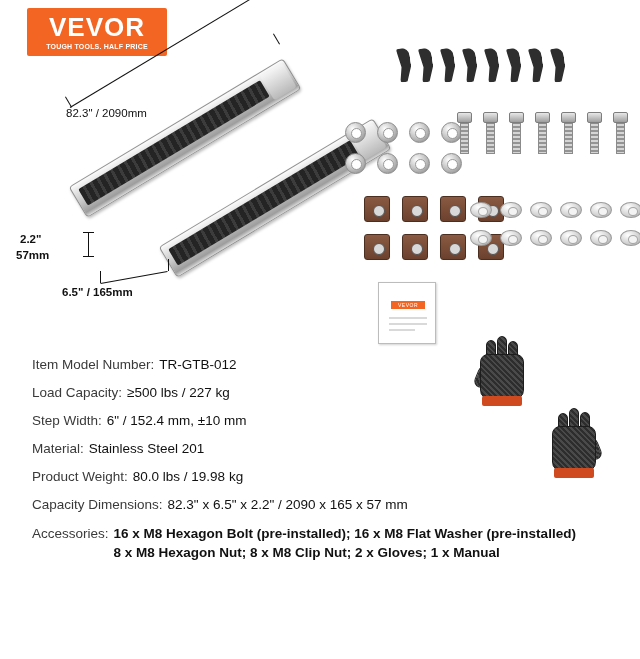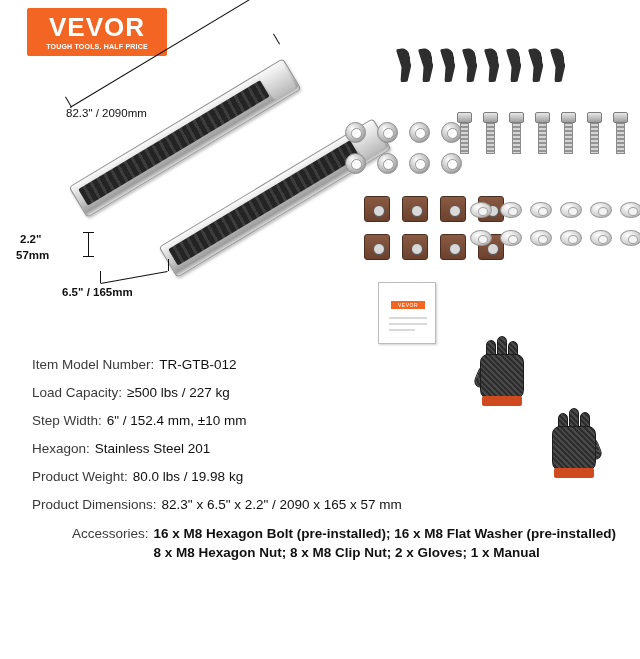--- a/index.html
+++ b/index.html
@@ -190,21 +190,21 @@
     color: #262626;
   }
   .spec-row {
     display: flex;
     align-items: baseline;
     margin-bottom: 11px;
     line-height: 17px;
   }
   .spec-label { color: #3a3a3a; white-space: nowrap; text-align: right; }
   .spec-value { font-weight: normal; color: #111; margin-left: 5px; }
-  .acc-row { display: flex; align-items: baseline; margin-top: 2px; margin-left: 40px; }
+  .acc-row { display: flex; align-items: baseline; margin-top: 2px; }
   .acc-lines { font-weight: bold; color:#111; line-height: 19px; margin-left: 5px;}
   .acc-lines div { white-space: nowrap; }
 </style>
 </head>
 <body>
 
 <div class="hero">
 
   <div class="logo">
     <div class="logo-word">VEVOR</div>
@@ -368,31 +368,31 @@
     <span class="spec-label">Load Capacity:</span>
     <span class="spec-value">≥500 lbs / 227 kg</span>
   </div>
 
   <div class="spec-row">
     <span class="spec-label">Step Width:</span>
     <span class="spec-value">6" / 152.4 mm, ±10 mm</span>
   </div>
 
   <div class="spec-row">
-    <span class="spec-label">Hexagon:</span>
+    <span class="spec-label">Material:</span>
     <span class="spec-value">Stainless Steel 201</span>
   </div>
 
   <div class="spec-row">
     <span class="spec-label">Product Weight:</span>
     <span class="spec-value">80.0 lbs / 19.98 kg</span>
   </div>
 
   <div class="spec-row">
-    <span class="spec-label">Product Dimensions:</span>
+    <span class="spec-label">Capacity Dimensions:</span>
     <span class="spec-value">82.3" x 6.5" x 2.2" / 2090 x 165 x 57 mm</span>
   </div>
 
   <div class="acc-row">
     <span class="spec-label">Accessories:</span>
     <div class="acc-lines">
       <div>16 x M8 Hexagon Bolt (pre-installed);  16 x M8 Flat Washer (pre-installed)</div>
       <div>8 x M8 Hexagon Nut;  8 x M8 Clip Nut;  2 x Gloves;  1 x Manual</div>
     </div>
   </div>

